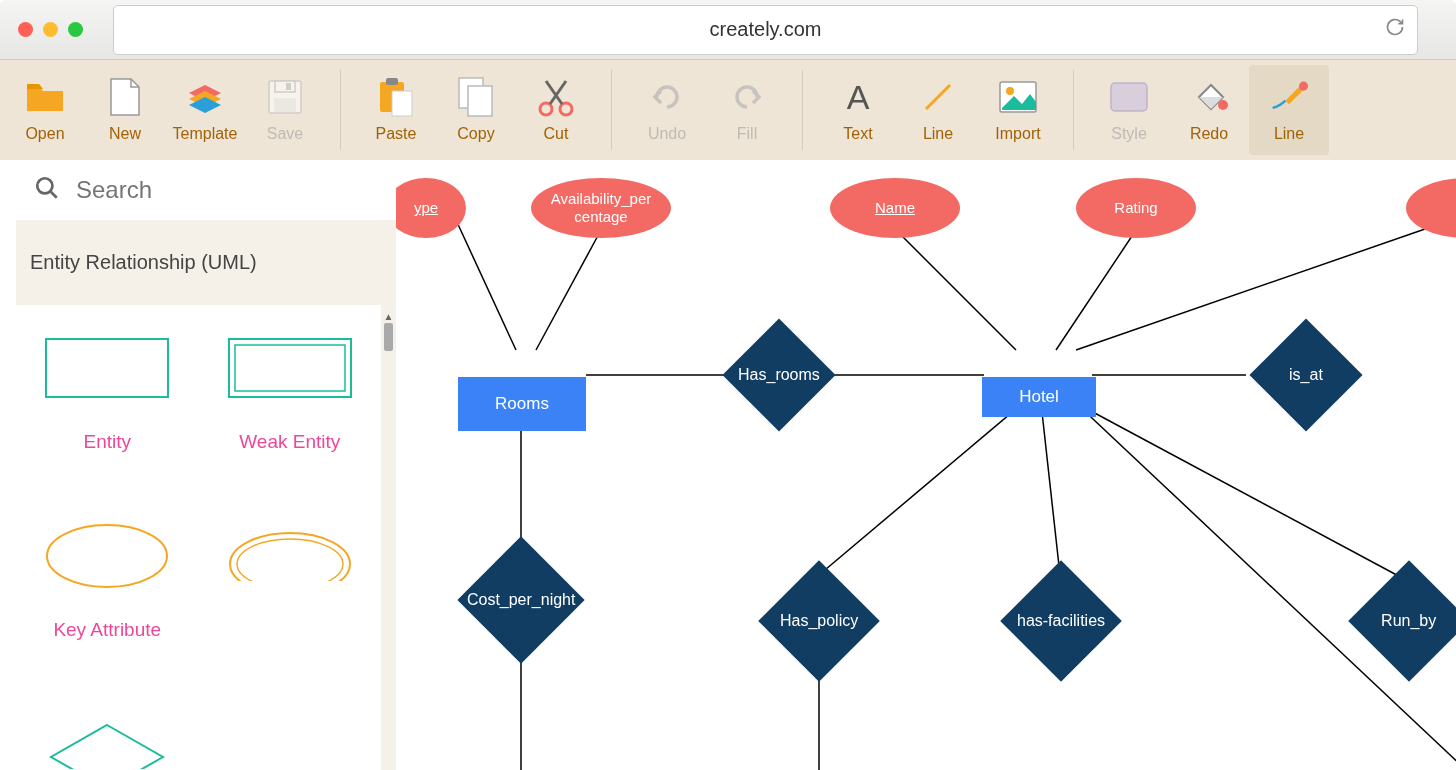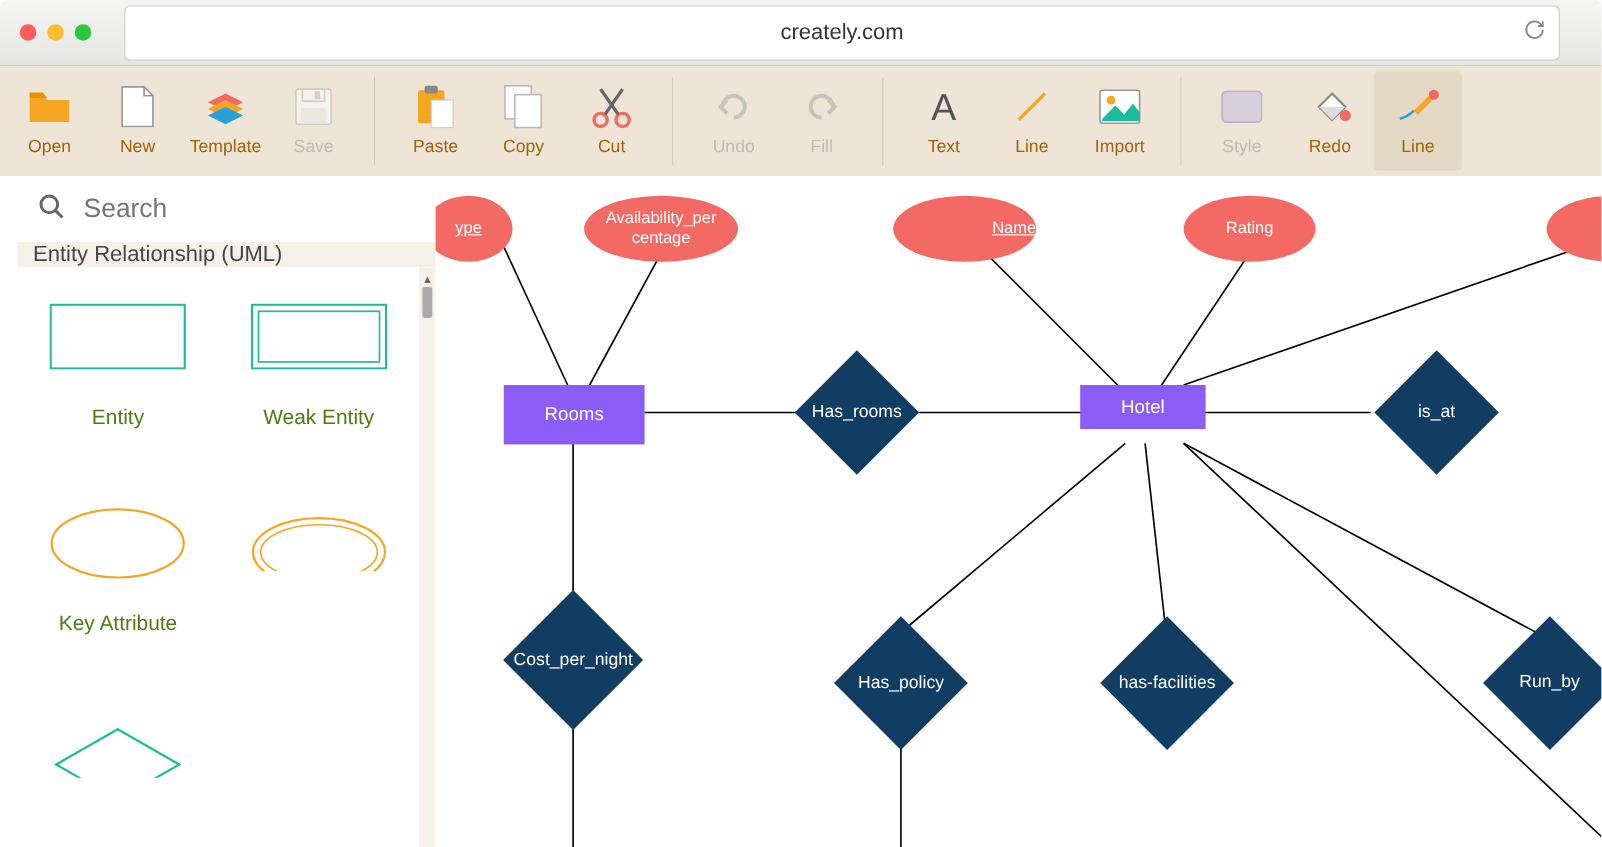--- a/index.html
+++ b/index.html
@@ -27,33 +27,33 @@
     .toolbar-item.disabled .toolbar-label { color: #999; }
     
     
     .main-area { display: flex; height: calc(770px - 160px); }
     
     
     .sidebar { width: 380px; background: #fff; display: flex; flex-direction: column; margin-left: 16px; }
     .search-row { height: 60px; display: flex; align-items: center; padding: 0 18px; background: #fff; }
     .search-icon { margin-right: 16px; color: #666; }
     .search-input { border: none; outline: none; font-size: 24px; color: #aaa; flex: 1; }
-    .category-label { background: #f5f1e8; padding: 0 14px; font-size: 20px; color: #444; }
+    .category-label { background: #f5f1e8; padding: 31px 14px; font-size: 20px; color: #444; }
     .shape-palette { flex: 1; background: #fff; position: relative; overflow: hidden; padding: 30px 10px 0 10px; }
     .scrollbar-track { position: absolute; right: 0; top: 0; width: 15px; height: 100%; background: #f5f1e8; }
     .scrollbar-thumb { position: absolute; right: 3px; top: 4px; width: 9px; height: 28px; background: #aaa; border-radius: 2px; }
     .scrollbar-arrow { position: absolute; right: 0; top: 6px; width: 15px; height: 10px; font-size: 10px; color: #666; text-align: center; }
     .shape-grid { display: grid; grid-template-columns: 1fr 1fr; gap: 70px 20px; padding-right: 15px; }
     .shape-cell { display: flex; flex-direction: column; align-items: center; cursor: pointer; }
     .shape-preview { width: 130px; height: 66px; margin-bottom: 30px; display: flex; align-items: center; justify-content: center; }
-    .shape-label { font-size: 19px; color: #4d7c0f; }
+    .shape-label { font-size: 19px; color: #ec4899; }
     
     
     .canvas { flex: 1; background: #fff; position: relative; overflow: hidden; }
-    .er-entity { position: absolute; background: #8b5cf6; color: #fff; display: flex; align-items: center; justify-content: center; font-size: 17px; }
+    .er-entity { position: absolute; background: #3b82f6; color: #fff; display: flex; align-items: center; justify-content: center; font-size: 17px; margin-top: 27px; }
     .er-attr { position: absolute; background: #f26a63; color: #fff; border-radius: 50%; display: flex; align-items: center; justify-content: center; font-size: 15px; text-align: center; line-height: 1.2; }
     .er-attr.key { text-decoration: underline; }
     .er-rel { position: absolute; background: #123d63; color: #fff; display: flex; align-items: center; justify-content: center; font-size: 16px; transform: rotate(45deg); }
     .er-rel span { transform: rotate(-45deg); white-space: nowrap; }
     .canvas-svg { position: absolute; top: 0; left: 0; width: 100%; height: 100%; }
     .canvas-svg line { stroke: #000; stroke-width: 1.5; }
   </style>
 </head>
 <body>
 
@@ -314,21 +314,21 @@
       <line x1="680" y1="243" x2="1070" y2="610"></line>
     </svg>
 
     <div class="er-attr key" style="left:-10px; top:18px; width:80px; height:60px;">
         <span>ype</span>
       </div>
     <div class="er-attr" style="left:135px; top:18px; width:140px; height:60px;">
         <span style="white-space:pre-line">Availability_per
 centage</span>
       </div>
-    <div class="er-attr key" style="left:416px; top:18px; width:130px; height:60px;justify-content:flex-end;">
+    <div class="er-attr key" style="left:434px; top:18px; width:130px; height:60px;">
         <span>Name</span>
       </div>
     <div class="er-attr" style="left:680px; top:18px; width:120px; height:60px;">
         <span>Rating</span>
       </div>
     <div class="er-attr key" style="left:1010px; top:18px; width:120px; height:60px;"></div>
 
     <div class="er-entity" style="left:62px; top:190px; width:128px; height:54px;">
         <span>Rooms</span>
       </div>

